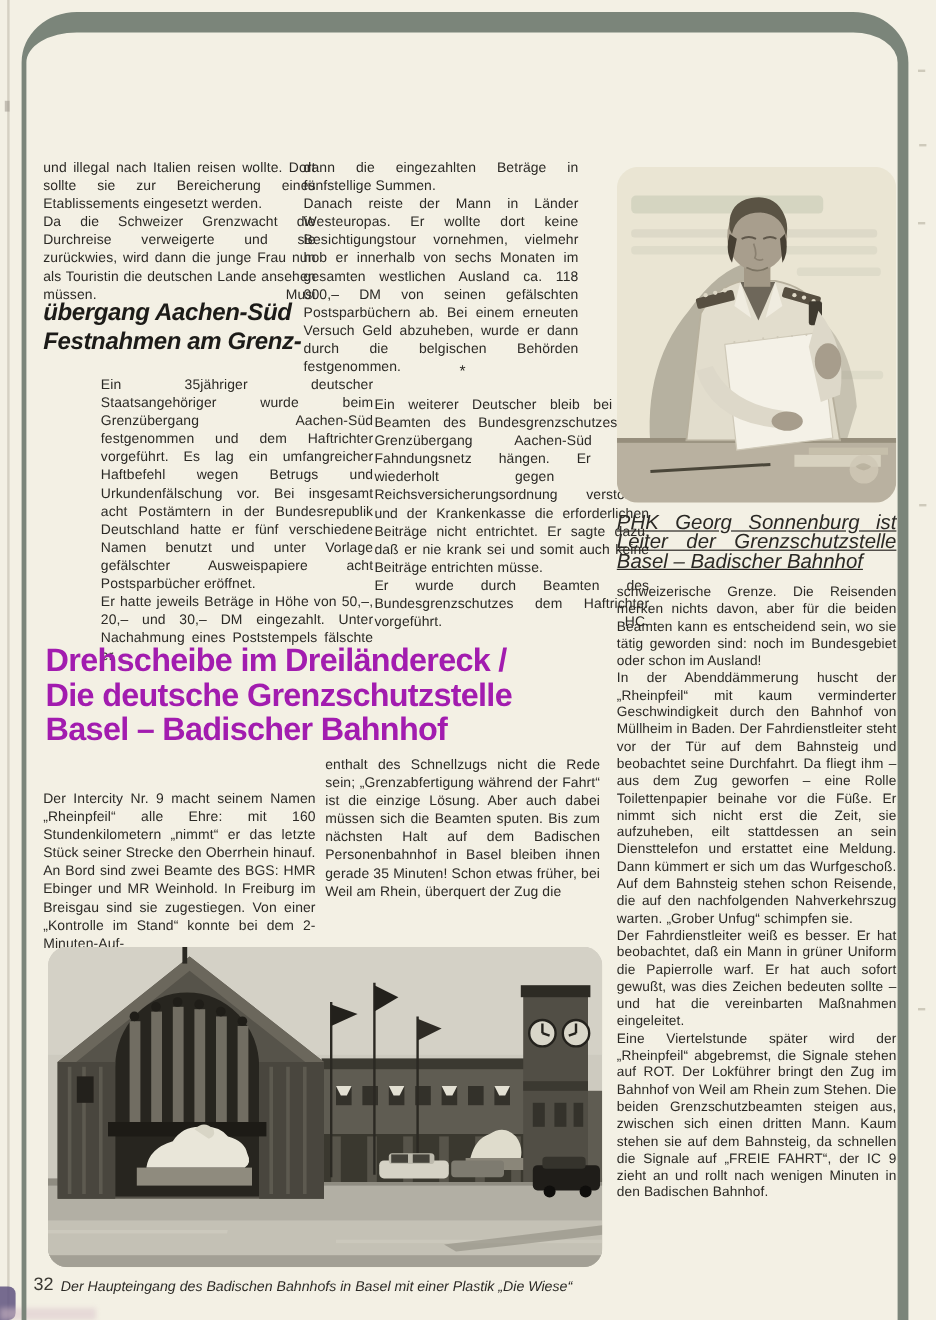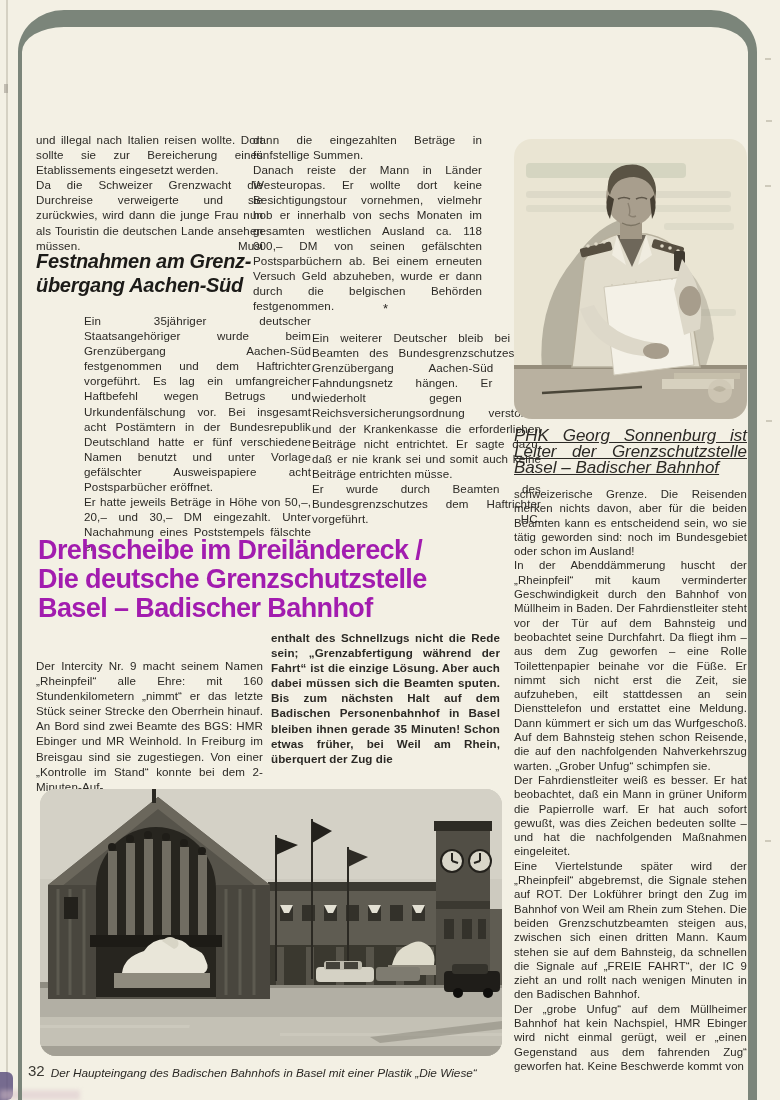--- a/index.html
+++ b/index.html
@@ -94,22 +94,22 @@
 <div class="edge-tick" style="left:765px; top:840px;"></div>
 
 <div class="page-frame"></div>
 
 <div class="txt" style="left:36px; top:132px; width:227px;">
   <p>und illegal nach Italien reisen wollte. Dort sollte sie zur Bereicherung eines Etablissements eingesetzt werden.</p>
   <p><span>Da die Schweizer Grenzwacht die Durchreise verweigerte und sie zurückwies, wird dann die junge Frau nun als Touristin die deutschen Lande ansehen müssen.</span><span class="author-sig">Musi</span></p>
 </div>
 
 <div class="subhead" style="left:36px; top:250px;">
+  <div>übergang Aachen-Süd</div>
   <div>Festnahmen am Grenz-</div>
-  <div>übergang Aachen-Süd</div>
 </div>
 
 <div class="txt" style="left:36px; top:313px; width:227px;margin-left:48px;">
   <p>Ein 35jähriger deutscher Staatsangehöriger wurde beim Grenzübergang Aachen-Süd festgenommen und dem Haftrichter vorgeführt. Es lag ein umfangreicher Haftbefehl wegen Betrugs und Urkundenfälschung vor. Bei insgesamt acht Postämtern in der Bundesrepublik Deutschland hatte er fünf verschiedene Namen benutzt und unter Vorlage gefälschter Ausweispapiere acht Postsparbücher eröffnet.</p>
   <p>Er hatte jeweils Beträge in Höhe von 50,–, 20,– und 30,– DM eingezahlt. Unter Nachahmung eines Poststempels fälschte er</p>
 </div>
 
 <div class="txt" style="left:253px; top:132px; width:229px;">
   <p>dann die eingezahlten Beträge in fünfstellige Summen.</p>
   <p>Danach reiste der Mann in Länder Westeuropas. Er wollte dort keine Besichtigungstour vornehmen, vielmehr hob er innerhalb von sechs Monaten im gesamten westlichen Ausland ca. 118 000,– DM von seinen gefälschten Postsparbüchern ab. Bei einem erneuten Versuch Geld abzuheben, wurde er dann durch die belgischen Behörden festgenommen.</p>
@@ -124,21 +124,21 @@
 
 <div class="headline" style="left:38px; top:536px; width:474px;">
   <div>Drehscheibe im Dreiländereck /</div>
   <div>Die deutsche Grenzschutzstelle</div>
   <div>Basel – Badischer Bahnhof</div>
 </div>
 
 <div class="txt" style="left:36px; top:630px; width:227px;margin-top:28px;">
   <p>Der Intercity Nr. 9 macht seinem Namen „Rheinpfeil“ alle Ehre: mit 160 Stundenkilometern „nimmt“ er das letzte Stück seiner Strecke den Oberrhein hinauf. An Bord sind zwei Beamte des BGS: HMR Ebinger und MR Weinhold. In Freiburg im Breisgau sind sie zugestiegen. Von einer „Kontrolle im Stand“ konnte bei dem 2-Minuten-Auf-</p>
 </div>
-<div class="txt" style="left:271px; top:630px; width:229px;font-weight:bold;">
+<div class="txt" style="left:271px; top:630px; width:229px;">
   <p>enthalt des Schnellzugs nicht die Rede sein; „Grenzabfertigung während der Fahrt“ ist die einzige Lösung. Aber auch dabei müssen sich die Beamten sputen. Bis zum nächsten Halt auf dem Badischen Personenbahnhof in Basel bleiben ihnen gerade 35 Minuten! Schon etwas früher, bei Weil am Rhein, überquert der Zug die</p>
 </div>
 
 <div class="photo officer-photo">
   <svg viewBox="0 0 233 280" preserveAspectRatio="none">
     <rect width="233" height="280" fill="#eae5d3"></rect>
 
     <rect x="12" y="24" width="160" height="15" rx="4" fill="#9fae93" opacity="0.28"></rect>
     <rect x="12" y="52" width="205" height="7" rx="3" fill="#8d9684" opacity="0.14"></rect>
     <rect x="12" y="66" width="205" height="7" rx="3" fill="#8d9684" opacity="0.12"></rect>
@@ -201,23 +201,22 @@
     <circle cx="206" cy="252" r="12" fill="#cfc8b5" opacity="0.85"></circle>
     <path d="M199,250 q6,-6 13,0 q-6,6 -13,0" fill="#b2ab97" opacity="0.7"></path>
   </svg>
 </div>
 
 <div class="caption officer-caption">PHK Georg Sonnenburg ist Leiter der Grenzschutzstelle Basel – Badischer Bahnhof</div>
 
 <div class="txt col3" style="left:514px; top:487px; width:233px;">
   <p>schweizerische Grenze. Die Reisenden merken nichts davon, aber für die beiden Beamten kann es entscheidend sein, wo sie tätig geworden sind: noch im Bundesgebiet oder schon im Ausland!</p>
   <p>In der Abenddämmerung huscht der „Rheinpfeil“ mit kaum verminderter Geschwindigkeit durch den Bahnhof von Müllheim in Baden. Der Fahrdienstleiter steht vor der Tür auf dem Bahnsteig und beobachtet seine Durchfahrt. Da fliegt ihm – aus dem Zug geworfen – eine Rolle Toilettenpapier beinahe vor die Füße. Er nimmt sich nicht erst die Zeit, sie aufzuheben, eilt stattdessen an sein Diensttelefon und erstattet eine Meldung. Dann kümmert er sich um das Wurfgeschoß. Auf dem Bahnsteig stehen schon Reisende, die auf den nachfolgenden Nahverkehrszug warten. „Grober Unfug“ schimpfen sie.</p>
-  <p>Der Fahrdienstleiter weiß es besser. Er hat beobachtet, daß ein Mann in grüner Uniform die Papierrolle warf. Er hat auch sofort gewußt, was dies Zeichen bedeuten sollte – und hat die nachfolgenden Maßnahmen eingeleitet.</p>
+  <p>Der Fahrdienstleiter weiß es besser. Er hat beobachtet, daß ein Mann in grüner Uniform die Papierrolle warf. Er hat auch sofort gewußt, was dies Zeichen bedeuten sollte – und hat die vereinbarten Maßnahmen eingeleitet.</p>
   <p>Eine Viertelstunde später wird der „Rheinpfeil“ abgebremst, die Signale stehen auf ROT. Der Lokführer bringt den Zug im Bahnhof von Weil am Rhein zum Stehen. Die beiden Grenzschutzbeamten steigen aus, zwischen sich einen dritten Mann. Kaum stehen sie auf dem Bahnsteig, da schnellen die Signale auf „FREIE FAHRT“, der IC 9 zieht an und rollt nach wenigen Minuten in den Badischen Bahnhof.</p>
-  <p>Der „grobe Unfug“ auf dem Müllheimer Bahnhof hat kein Nachspiel, HMR Ebinger wird nicht einmal gerügt, weil er „einen Gegenstand aus dem fahrenden Zug“ geworfen hat. Keine Beschwerde kommt von</p>
 </div>
 
 <div class="photo station-photo">
   <svg viewBox="0 0 462 267" preserveAspectRatio="none">
     <rect width="462" height="267" fill="#cdcabf"></rect>
     <rect y="0" width="462" height="90" fill="#d4d1c6"></rect>
 
     <rect y="196" width="462" height="71" fill="#b2afa4"></rect>
     <rect y="228" width="462" height="39" fill="#c4c1b5"></rect>
     <rect y="257" width="462" height="10" fill="#a3a095"></rect>

